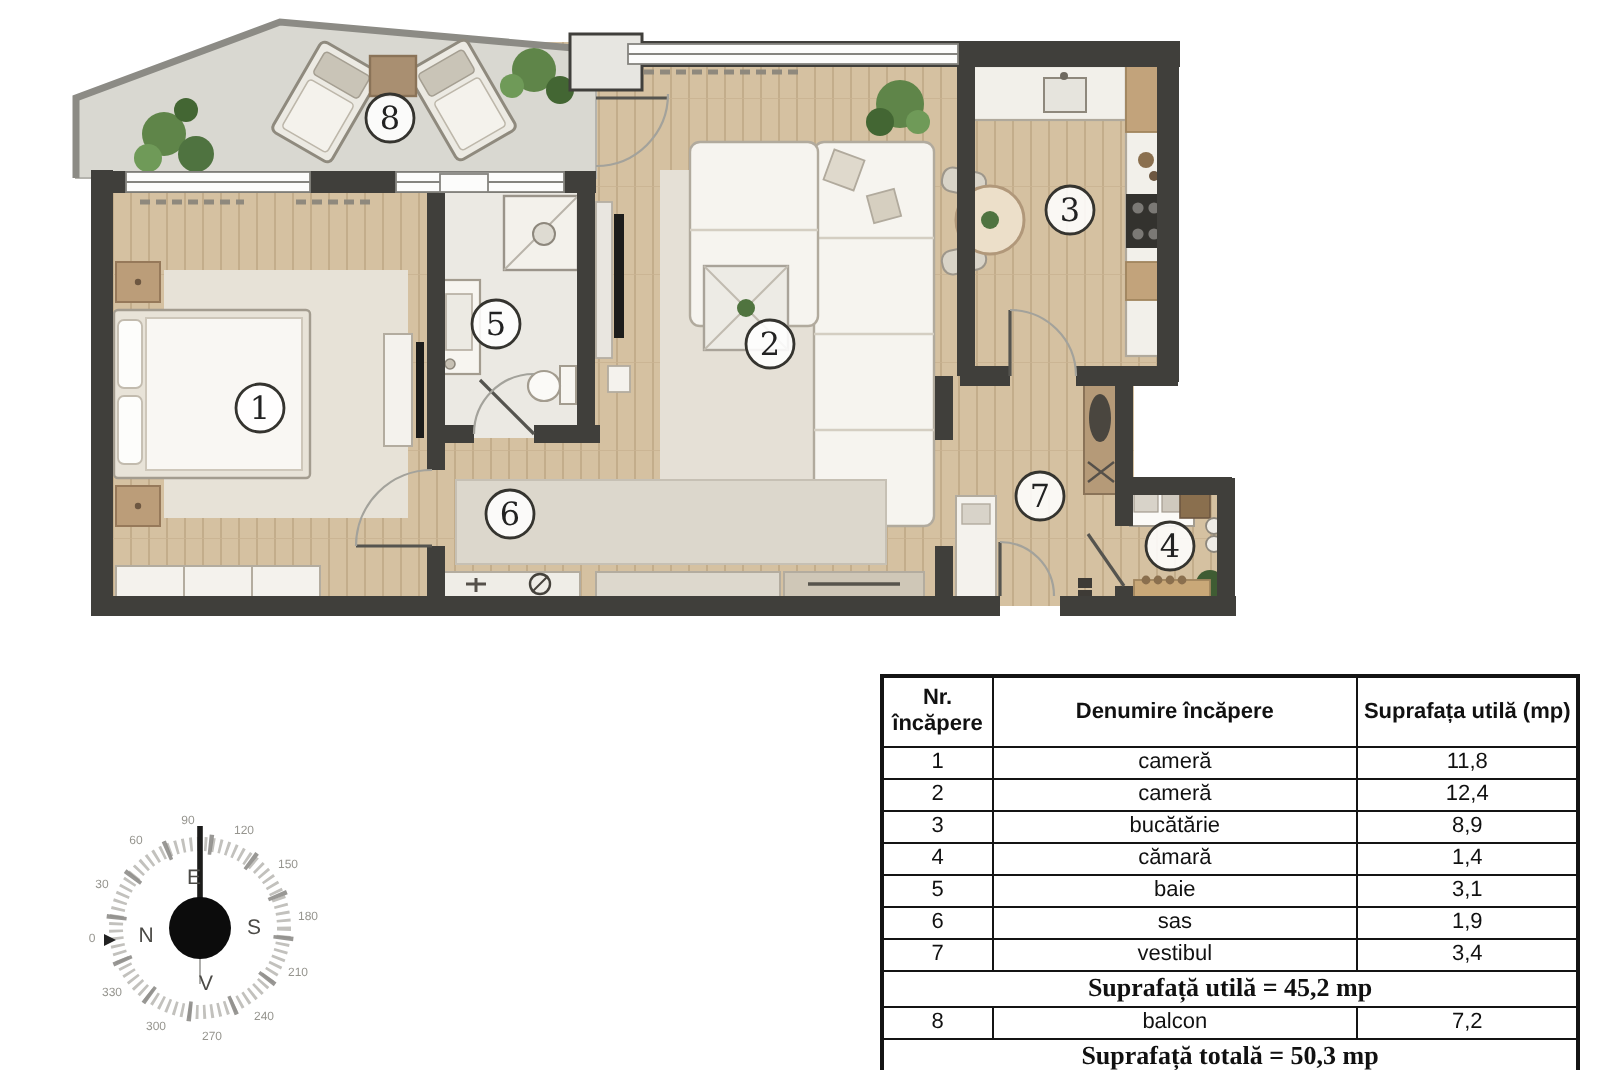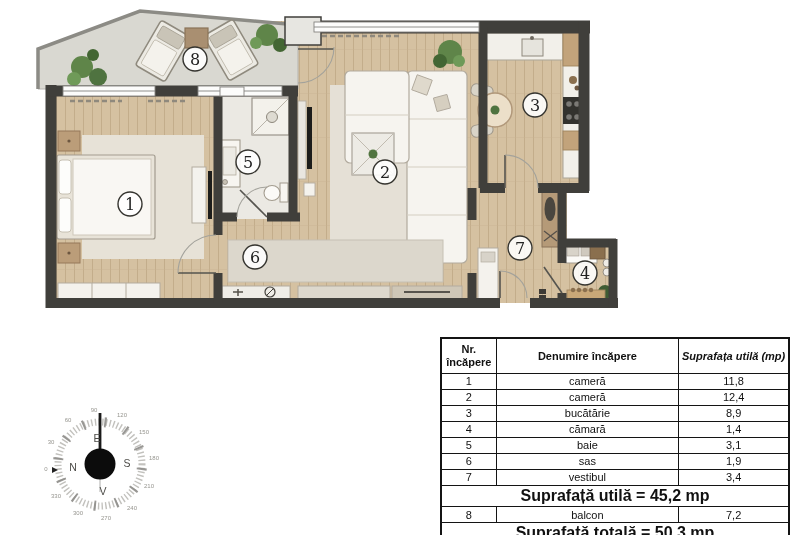--- a/index.html
+++ b/index.html
@@ -5,22 +5,22 @@
   html,body{margin:0;padding:0;background:#ffffff;}
   .stage{position:relative;width:800px;height:535px;background:#ffffff;overflow:hidden;
          font-family:"Liberation Sans",sans-serif;}
   .plan-svg{position:absolute;left:30px;top:5px;}
   .compass-svg{position:absolute;left:30px;top:398px;}
   table.area-table{position:absolute;left:440px;top:337px;width:350px;border-collapse:collapse;
 ранspar    table-layout:fixed;border:2px solid #141414;background:#fff;}
   table.area-table td{border:1px solid #141414;text-align:center;vertical-align:middle;
     font-size:11px;color:#111;padding:1px 2px;height:13px;line-height:1.15;}
   table.area-table td.hdr{font-weight:bold;font-size:11px;height:32px;}
-  table.area-table td.sum{font-weight:bold;font-size:16px;height:15px;}
-  .c-nr{width:50px;margin-top:28px;}.c-name{width:190px;margin-top:44px;}.c-area{width:110px;font-style:italic;}
+  table.area-table td.sum{font-weight:bold;font-size:13px;height:15px;font-family:Liberation Serif, serif;}
+  .c-nr{width:50px;margin-top:28px;}.c-name{width:190px;margin-top:44px;}.c-area{width:110px;}
   text{font-family:"Liberation Sans",sans-serif;}
   .roomnum{font-family:"DejaVu Serif",serif;font-size:16px;fill:#222;}
   .deglbl{font-size:6px;fill:#96958f;}
   .cardlbl{font-size:10.5px;fill:#4c4b47;}
 </style>
 </head>
 <body>
 
 <div class="stage">
 

